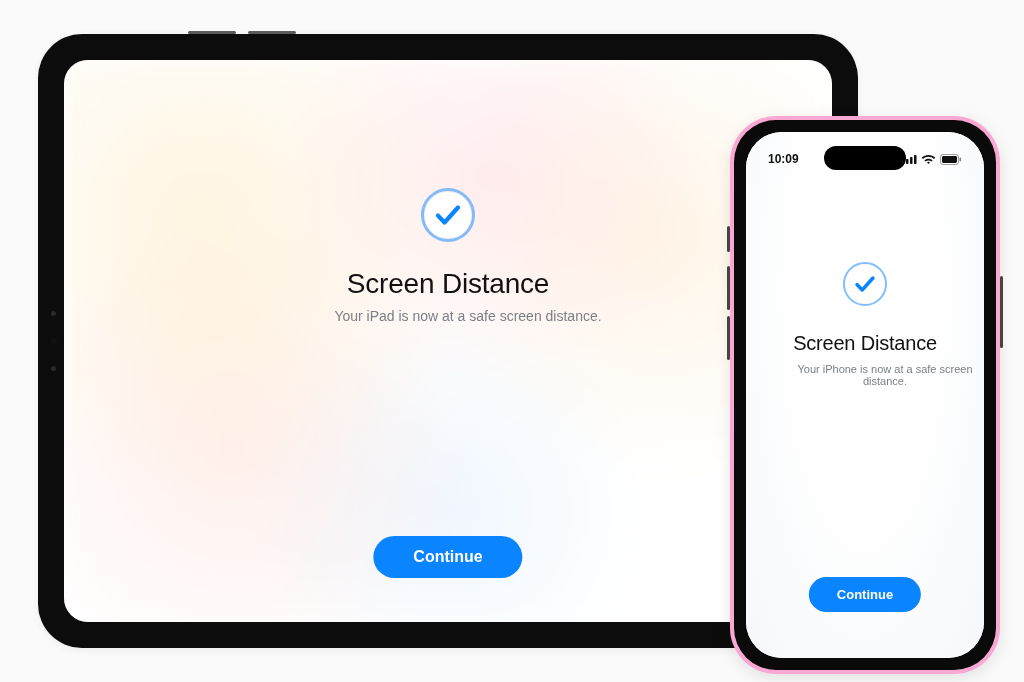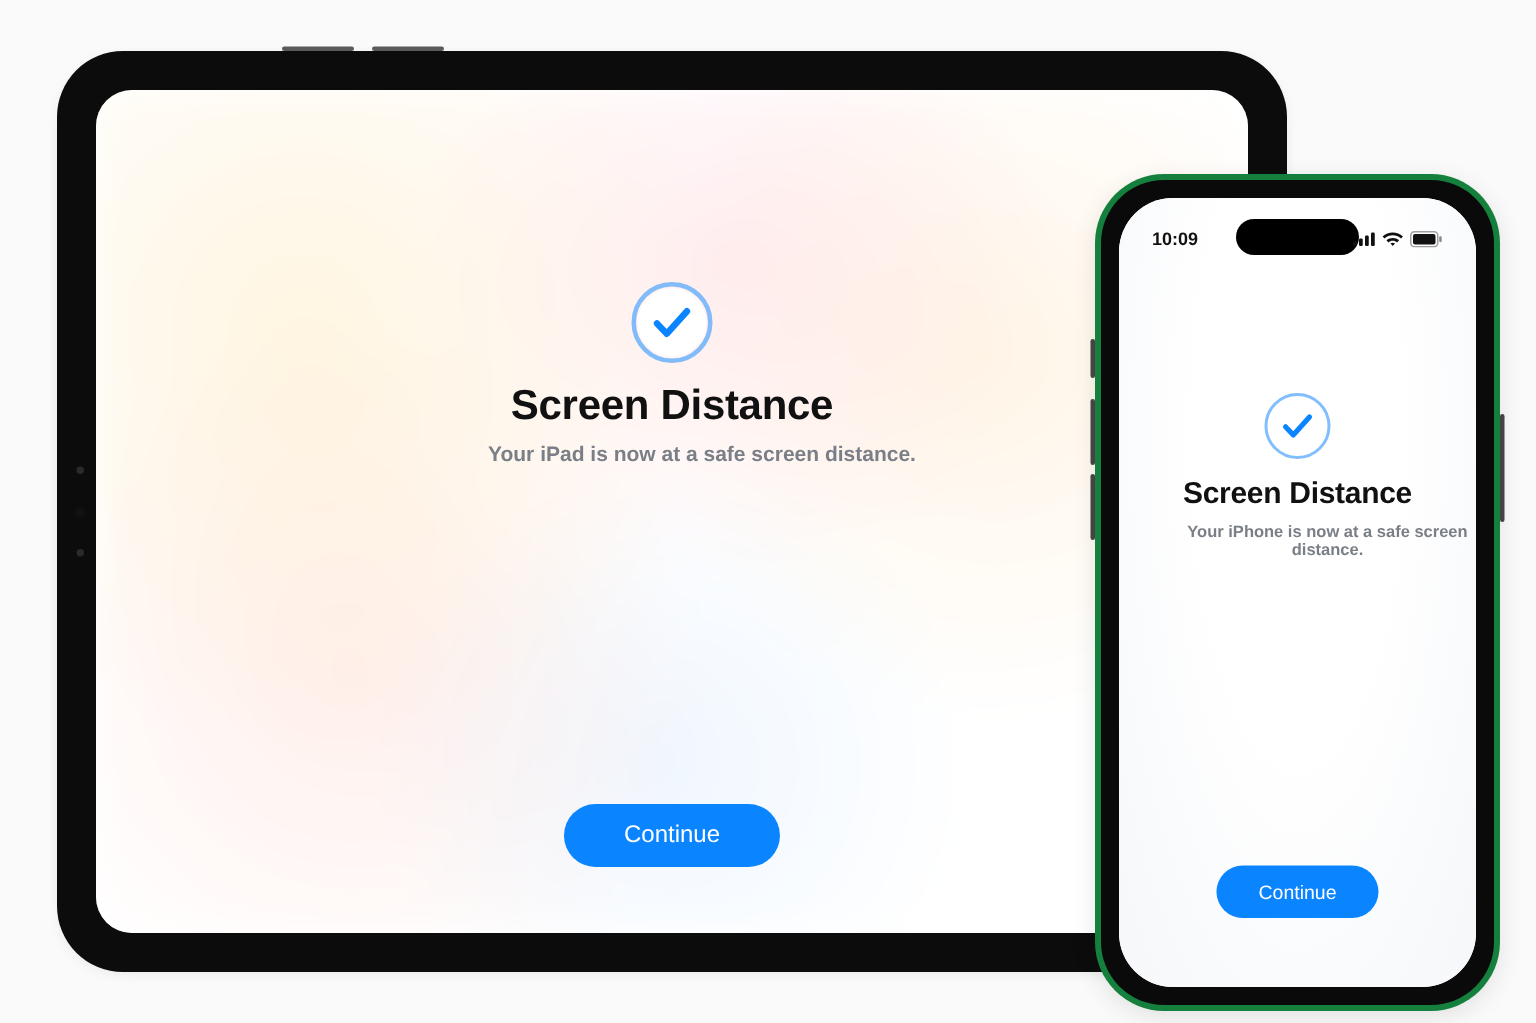--- a/index.html
+++ b/index.html
@@ -93,21 +93,21 @@
     text-align: center;
   }
 
   
   .iphone {
     position: absolute;
     right: 24px;
     top: 116px;
     width: 270px;
     height: 558px;
-    background: #15803d;
+    background: #f9a8d4;
     border-radius: 46px;
     box-shadow: 0 4px 16px rgba(0,0,0,0.10);
   }
   .iphone-inner {
     position: absolute;
     inset: 4px;
     background: #0a0a0a;
     border-radius: 42px;
   }
   .iphone-side-btn {
@@ -207,47 +207,47 @@
     border-radius: 50%;
     border: 3px solid #61aefc;
     opacity: 0.8;
   }
   .check-badge svg {
     position: relative;
     z-index: 1;
   }
 
   .title {
-    font-weight: 700;
+    font-weight: 400;
     color: #111;
-    margin-top: 12px;
+    margin-top: 26px;
     letter-spacing: -0.2px;
   }
   .subtitle {
     color: #7a7f87;
     margin-top: 8px;
-    font-weight: 700;
+    font-weight: 400;
     margin-left: 40px;
   }
 
   .ipad .title { font-size: 28px; }
   .ipad .subtitle { font-size: 14px; }
   .ipad .check-badge { width: 54px; height: 54px; }
 
   .iphone .title { font-size: 20px; }
   .iphone .subtitle { font-size: 11px; }
   .iphone .check-badge { width: 44px; height: 44px; }
   .iphone .check-ring { border-width: 2.5px; }
 
   .continue-btn {
     background: #0a84ff;
     color: #fff;
     border: none;
     border-radius: 999px;
-    font-weight: 400;
+    font-weight: 700;
     cursor: pointer;
   }
   .ipad .continue-btn {
     position: absolute;
     bottom: 44px;
     left: 50%;
     transform: translateX(-50%);
     padding: 12px 40px;
     font-size: 16px;
   }

